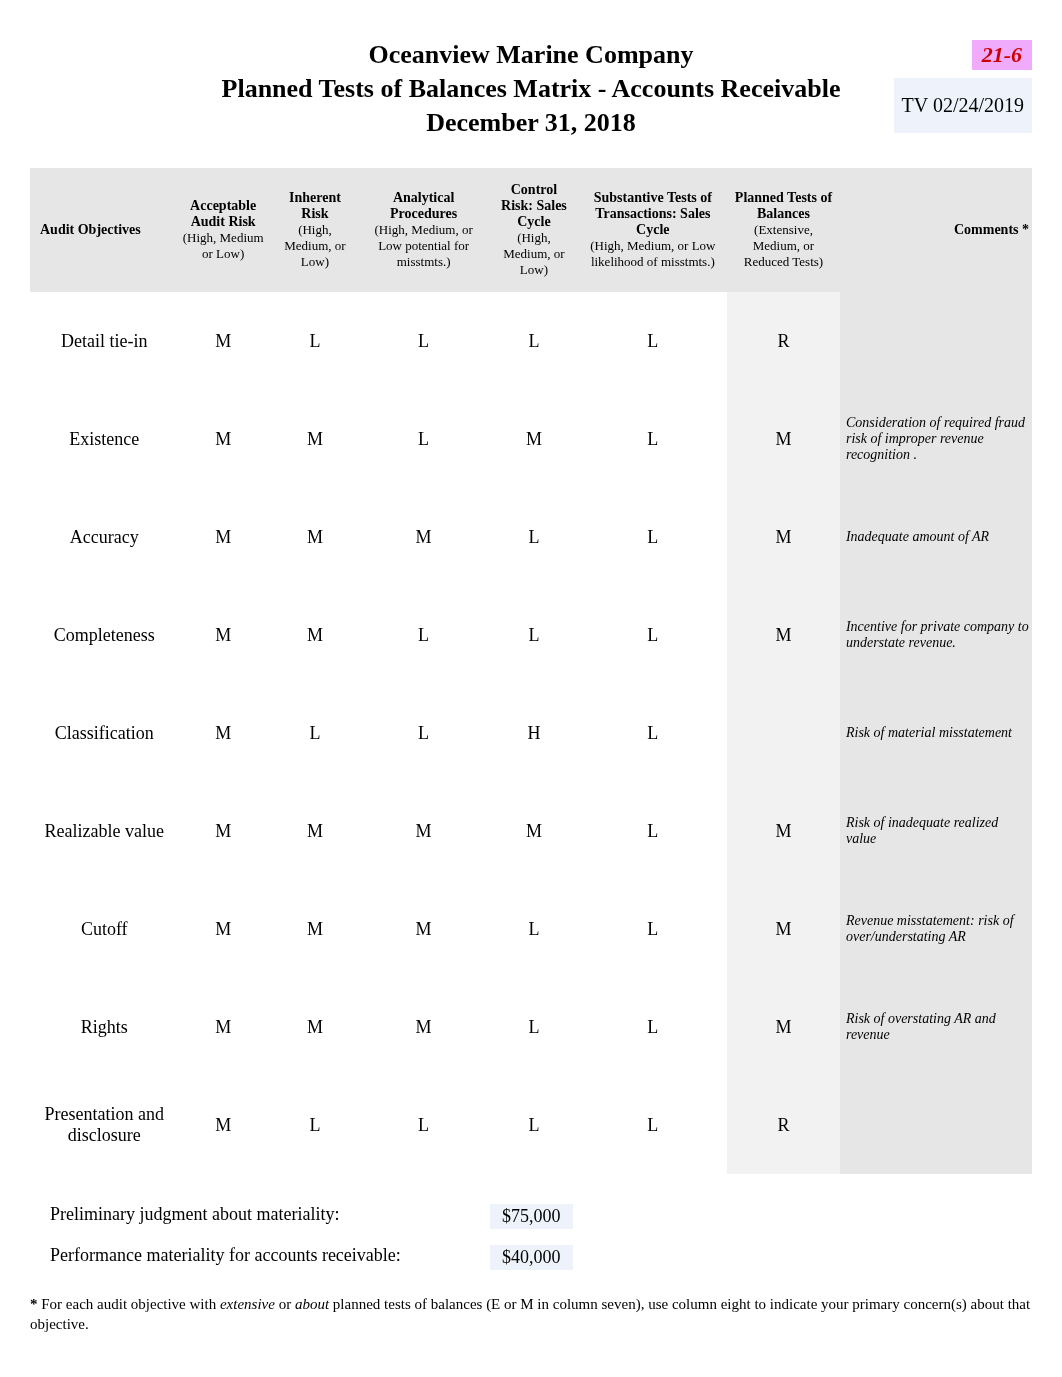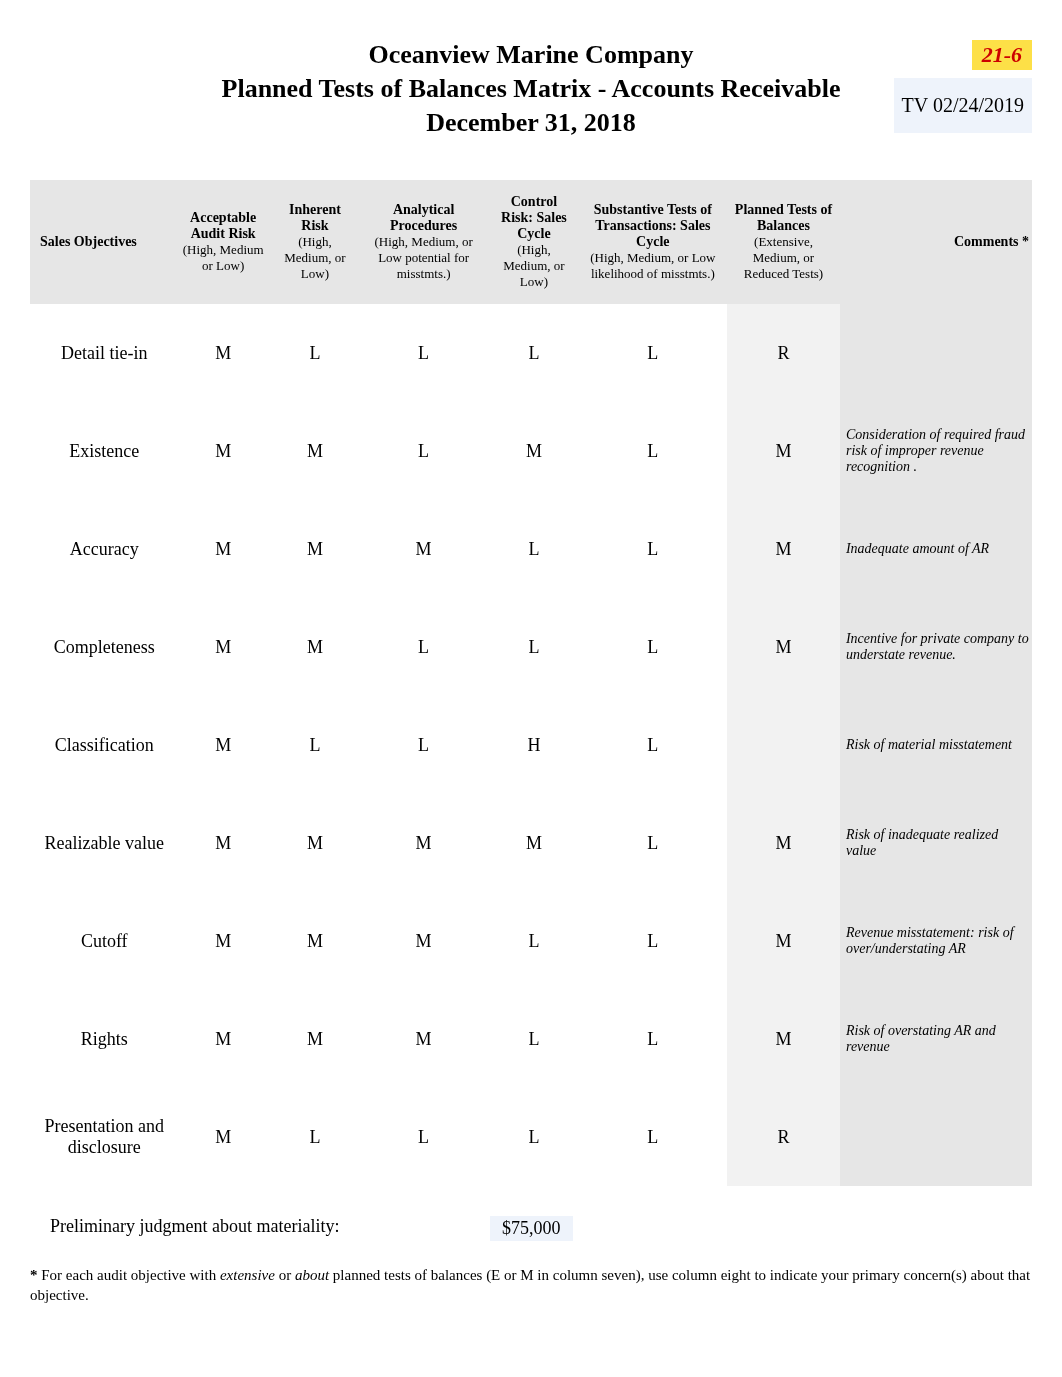--- a/index.html
+++ b/index.html
@@ -26,33 +26,33 @@
     margin: 0;
   }
   .title-block h2 {
     font-size: 26px;
     font-weight: bold;
     margin: 4px 0 0 0;
   }
   .title-block h3 {
     font-size: 26px;
     font-weight: bold;
-    margin: 4px 0 12px 0;
+    margin: 4px 0 0 0;
   }
   .refbox {
     width: 150px;
     text-align: right;
   }
   .refbox .ref {
     display: inline-block;
     color: #c00;
     font-style: italic;
     font-weight: bold;
     font-size: 22px;
-    background: #fde047;
+    background: #f0abfc;
     padding: 2px 10px;
     margin-bottom: 8px;
   }
   .refbox .initials {
     display: inline-block;
     font-family: "Comic Sans MS", cursive;
     font-size: 20px;
     color: #000;
     background: #eef3fb;
     padding: 16px 8px;
@@ -149,21 +149,21 @@
   <div class="refbox">
     <span class="ref">21-6</span><br>
     <span class="initials">TV 02/24/2019</span>
   </div>
 </div>
 
 <table class="matrix">
   <thead>
     <tr>
       <th>
-        <div>Sales Objectives</div>
+        <div>Audit Objectives</div>
       </th>
       <th>
         <div>Acceptable Audit Risk</div>
         <div class="small">(High, Medium or Low)</div>
       </th>
       <th>
         <div>Inherent Risk</div>
         <div class="small">(High, Medium, or Low)</div>
       </th>
       <th>
@@ -279,17 +279,21 @@
       <td></td>
     </tr>
   </tbody>
 </table>
 
 <div class="summary">
   <div class="summary-row">
     <span class="label">Preliminary judgment about materiality:</span>
     <span class="value">$75,000</span>
   </div>
+  <div class="summary-row">
+    <span class="label">Performance materiality for accounts receivable:</span>
+    <span class="value">$40,000</span>
+  </div>
 </div>
 
 <div class="footnote">
   <span class="bold">*</span><span> For each audit objective with </span><span class="ital">extensive</span><span> or </span><span class="ital">about</span><span> planned tests of balances (E or M in column seven), use column eight to indicate your primary concern(s) about that objective.</span>
 </div>
 
 </body></html>

